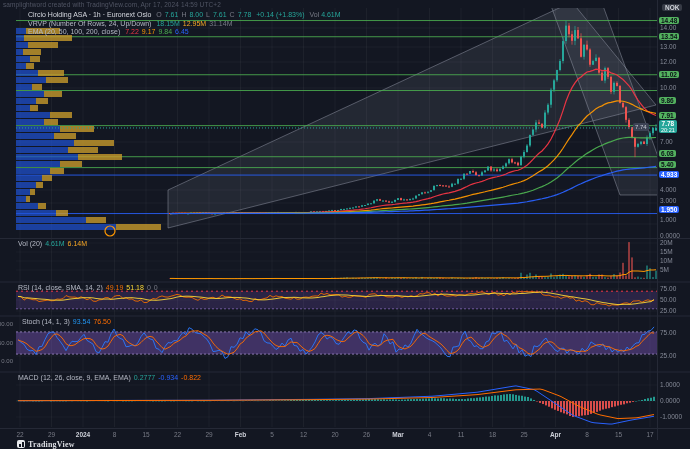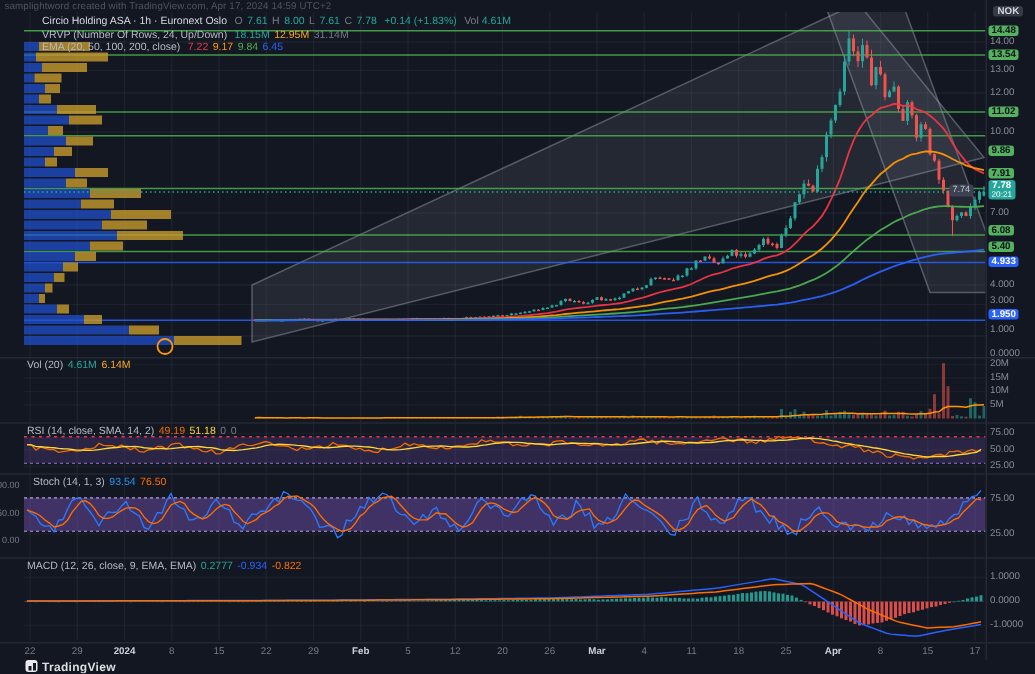--- a/index.html
+++ b/index.html
@@ -26,21 +26,21 @@
   #axis-flag{position:absolute;left:633px;top:123px;z-index:6;background:#3c4254;color:#c6cad4;
     font-size:6px;line-height:8px;padding:0 2px;border-radius:2px;}
   #time-axis{position:absolute;left:0;top:428px;width:690px;height:12px;z-index:5;border-top:1px solid #252936;}
   .txl{position:absolute;top:2px;font-size:6.5px;color:#787b86;transform:translateX(-50%);}
   .txl.major{color:#cdd0d8;font-weight:bold;}
   #footer{position:absolute;left:0;top:439px;width:690px;height:10px;z-index:6;display:flex;align-items:center;padding-left:17px;box-sizing:border-box;}
   #tv-logo{display:flex;align-items:center;gap:3px;cursor:pointer;}
   #tv-logo .mark{width:8px;height:8px;background:#e8eaed;border-radius:2px;position:relative;}
   #tv-logo .mark::before{content:"";position:absolute;left:1.5px;top:3.5px;width:2px;height:3px;background:#131722;}
   #tv-logo .mark::after{content:"";position:absolute;left:4.5px;top:1.5px;width:2px;height:5px;background:#131722;}
-  #tv-logo .word{font-size:8px;font-weight:bold;color:#dcdee3;letter-spacing:0.2px;}
+  #tv-logo .word{font-size:8px;font-weight:bold;color:#dcdee3;letter-spacing:0.2px;font-family:Liberation Serif, serif;}
 </style>
 </head>
 <body>
 
 <div id="root">
   <svg id="chart-svg" width="690" height="449">
       <defs>
         <clipPath id="mainClip">
           <rect x="16" y="8" width="641" height="230"></rect>
         </clipPath>

